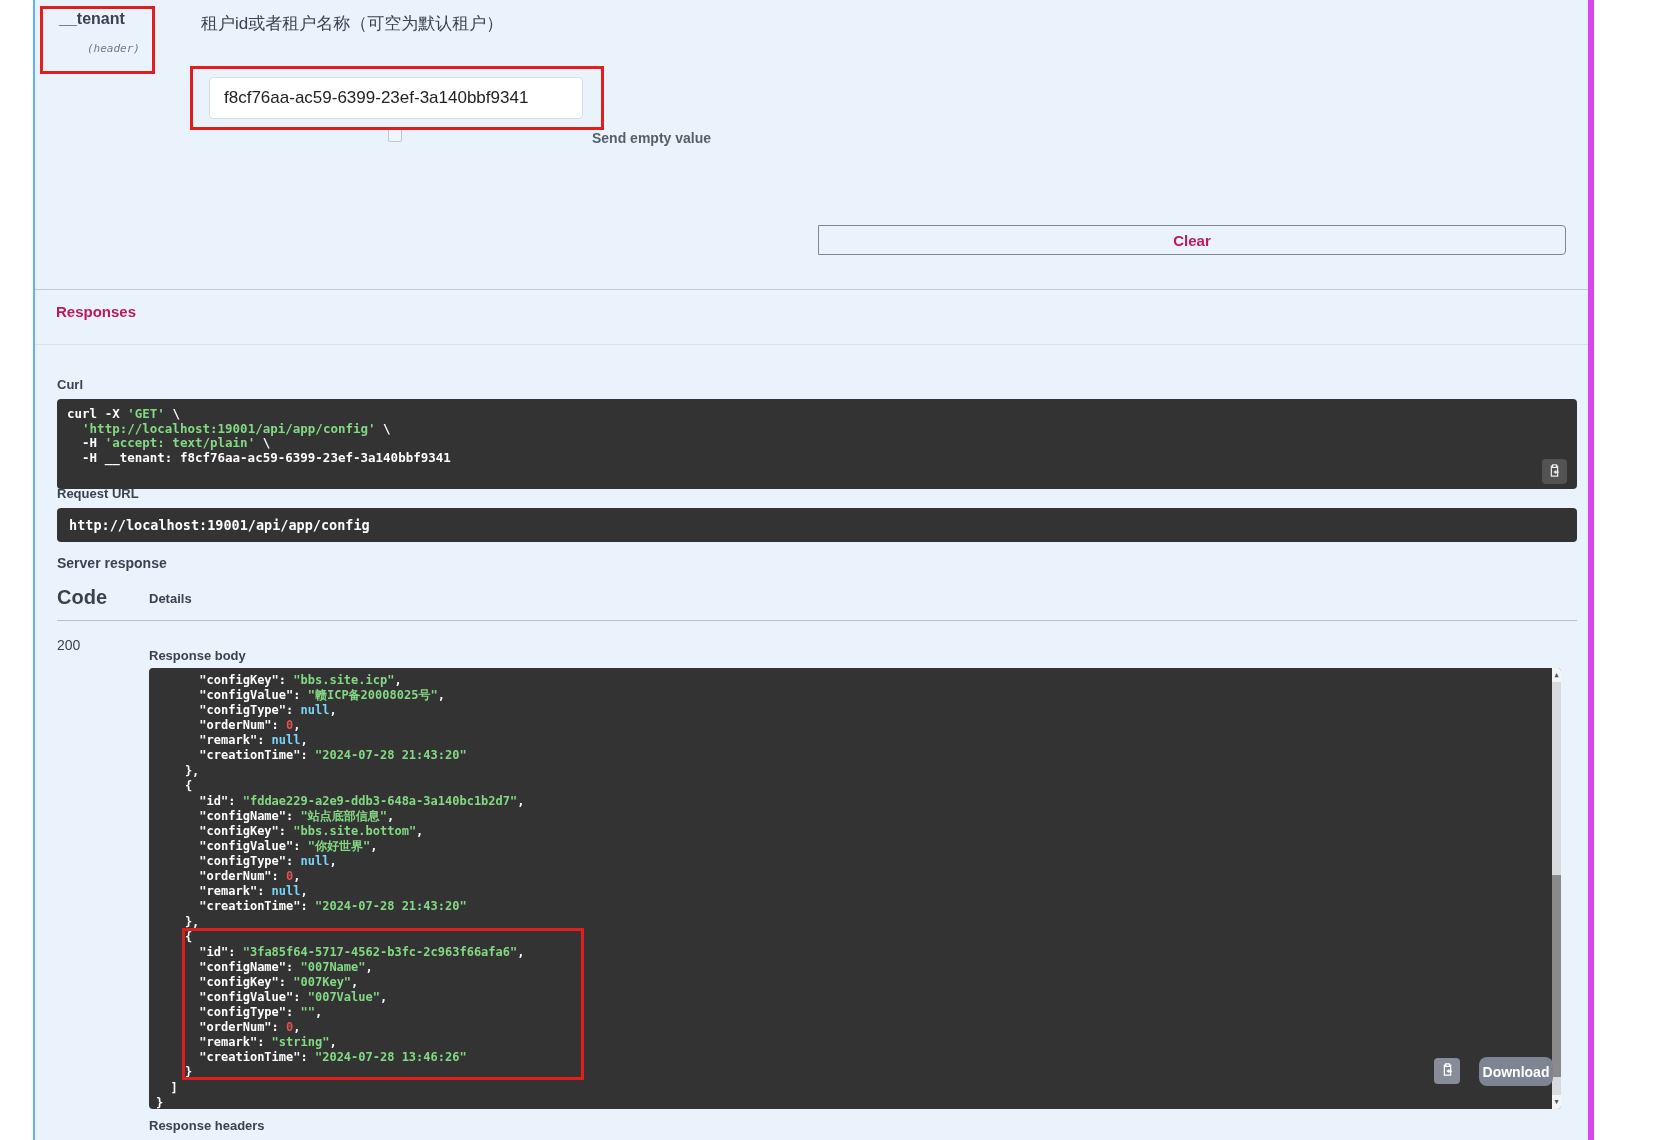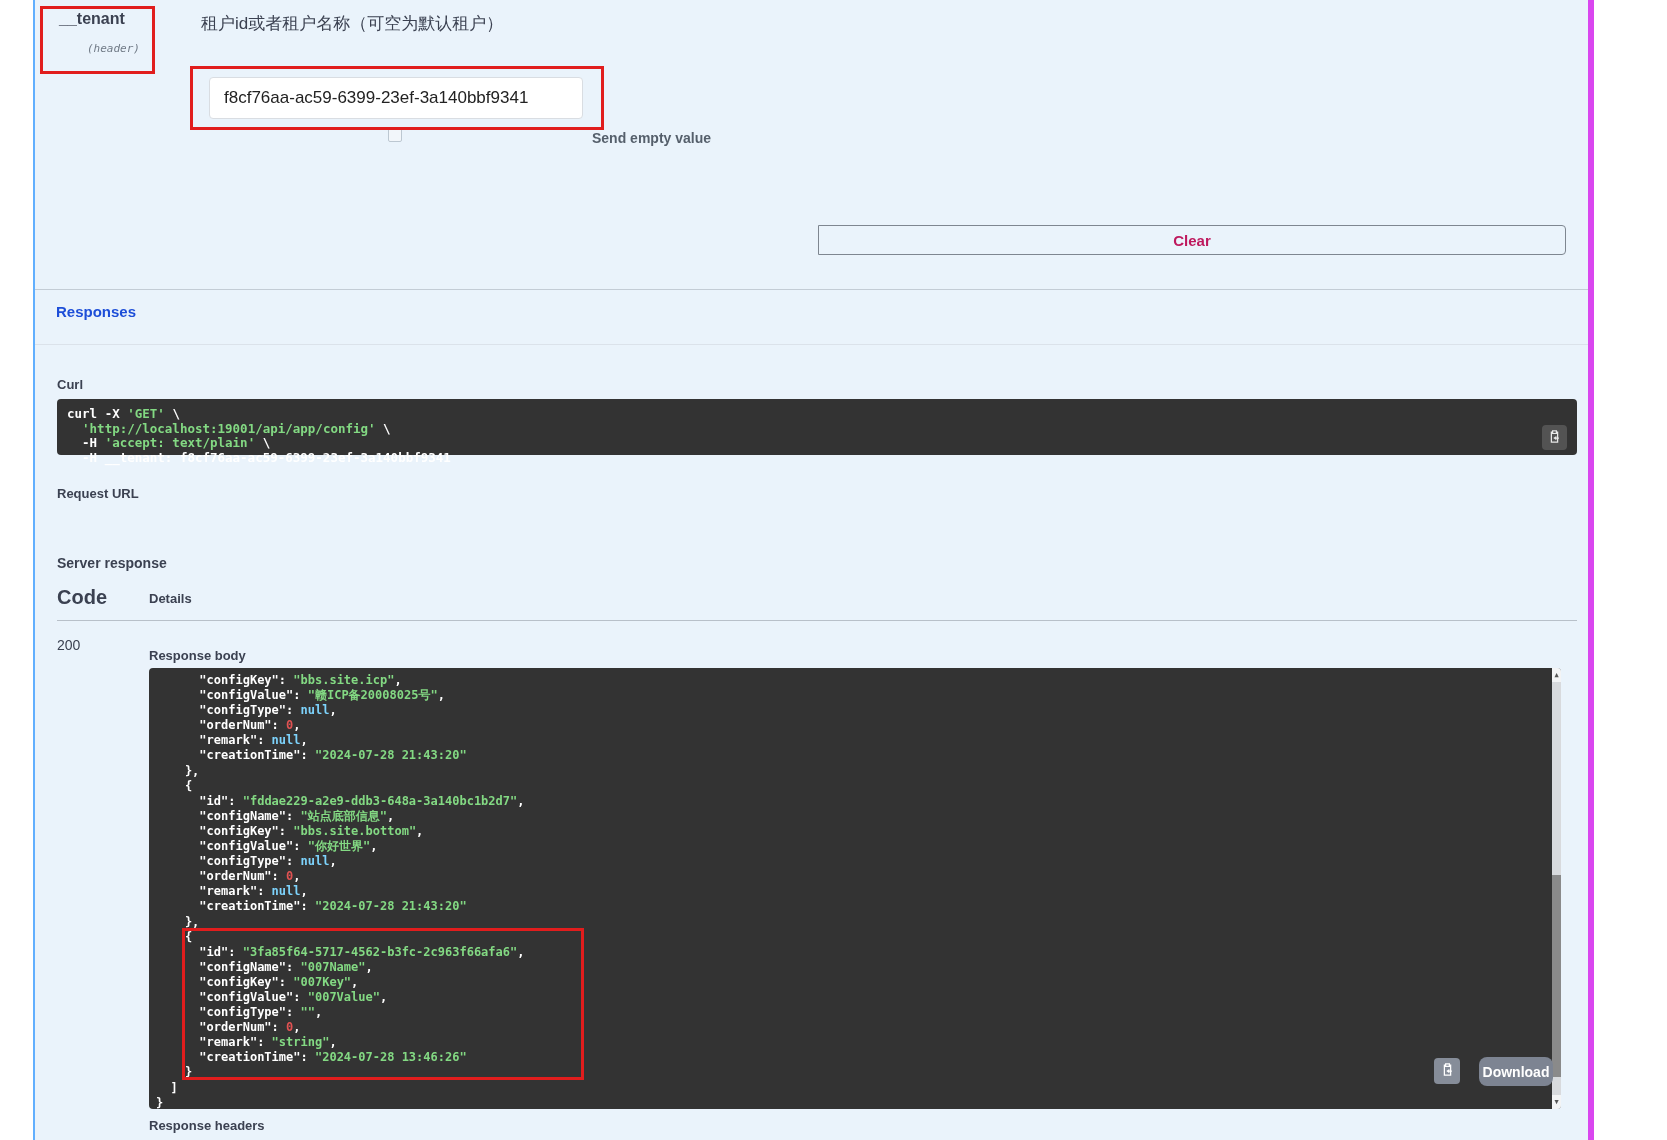--- a/index.html
+++ b/index.html
@@ -31,37 +31,37 @@
   .btn { position:absolute; top:225px; height:30px; font-size:15px; font-weight:700;
          display:flex; align-items:center; justify-content:center; cursor:pointer; }
   .btn-execute { left:33px; width:750px; background:#4990e2; color:#fff;
                  border:1px solid #4990e2; border-radius:4px 0 0 4px; }
   .btn-clear { left:783px; width:748px; background:transparent; color:#be185d;
                border:1px solid #7e8690; border-radius:0 4px 4px 0; }
 
   
   .hr1 { position:absolute; left:0; top:289px; width:100%; height:0; border-top:1px solid #c3ccd5; }
   .hr2 { position:absolute; left:0; top:344px; width:100%; height:0; border-top:1px solid #dbe2ea; }
-  .responses-title { position:absolute; left:21px; top:303px; font-size:15px; font-weight:700; color:#1d4ed8; }
+  .responses-title { position:absolute; left:21px; top:303px; font-size:15px; font-weight:700; color:#be185d; }
 
   .lbl { position:absolute; font-weight:700; color:#3b4151; }
   .curl-label { left:22px; top:377px; font-size:13px; }
   .requrl-label { left:22px; top:486px; font-size:13px; }
   .server-label { left:22px; top:555px; font-size:14px; }
   .code-header { left:22px; top:586px; font-size:20px;text-align:center; }
   .details-header { left:114px; top:591px; font-size:13px; }
   .respbody-label { left:114px; top:648px; font-size:13px; }
   .respheaders-label { left:114px; top:1118px; font-size:13px; }
 
   .hr3 { position:absolute; left:22px; top:620px; width:1520px; height:0; border-top:1px solid #b8c0c9; }
   .status-code { position:absolute; left:22px; top:637px; font-size:14px; color:#3b4151; }
 
   .darkblock { position:absolute; background:#333333; border-radius:4px;
                font-family:"DejaVu Sans Mono", monospace; font-weight:700; color:#fff; }
-  .curl-block { left:22px; top:399px; width:1520px; height:56px; padding:8px 10px; font-size:12.5px; }
+  .curl-block { left:22px; top:399px; width:1520px; height:90px; padding:8px 10px; font-size:12.5px; }
   .curl-block .cl { white-space:pre; line-height:14.6px; }
   .requrl-block { left:22px; top:508px; width:1520px; height:34px; padding:9px 12px; font-size:13.5px; }
   .requrl-block .cl { white-space:pre; line-height:16px; }
   .resp-block { left:114px; top:668px; width:1412px; height:441px; padding:5px 16px 0 7px; font-size:12px; overflow:hidden; }
   .resp-block .code-lines { position:relative; z-index:1; }
   .resp-block .cl { white-space:pre; line-height:15.1px; }
 
   .cl .g { color:#83d983; }
   .cl .o { color:#7dd3fc; }
   .cl .r { color:#e05252; }
@@ -118,20 +118,25 @@
           <svg width="15" height="15" viewBox="0 0 24 24">
             <path fill="none" stroke="#e8e8e8" stroke-width="2" d="M7 5h10v16H7z"></path>
             <path fill="#333" stroke="#e8e8e8" stroke-width="2" d="M9 3h6v4H9z"></path>
             <path fill="#e8e8e8" d="M15 11l-5 3.5 5 3.5v-2.4h4v-2.2h-4z"></path>
           </svg>
         </span>
       </button>
     </div>
 
     <div class="lbl requrl-label">Request URL</div>
+    <div class="darkblock requrl-block">
+      <div class="code-lines">
+          <div class="cl"><span>http://localhost:19001/api/app/config</span></div>
+        </div>
+    </div>
 
     <div class="lbl server-label">Server response</div>
     <div class="lbl code-header">Code</div>
     <div class="lbl details-header">Details</div>
     <div class="hr3"></div>
     <div class="status-code">200</div>
 
     <div class="lbl respbody-label">Response body</div>
     <div class="darkblock resp-block">
       <div class="code-lines">

